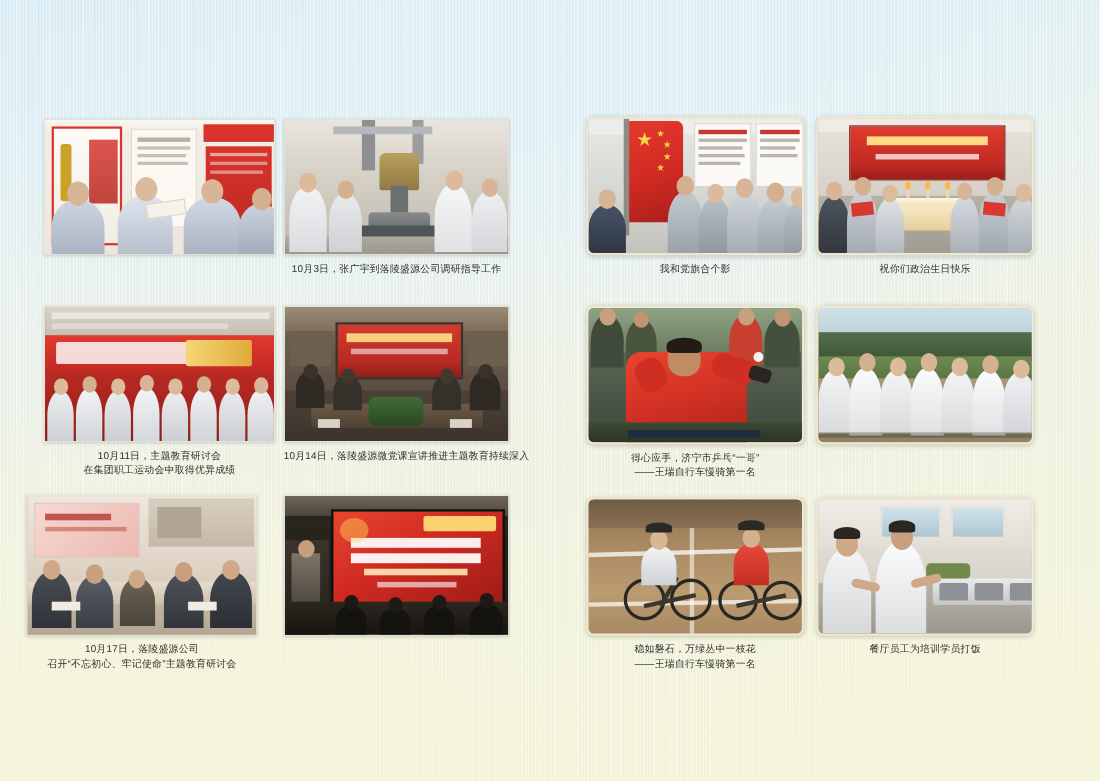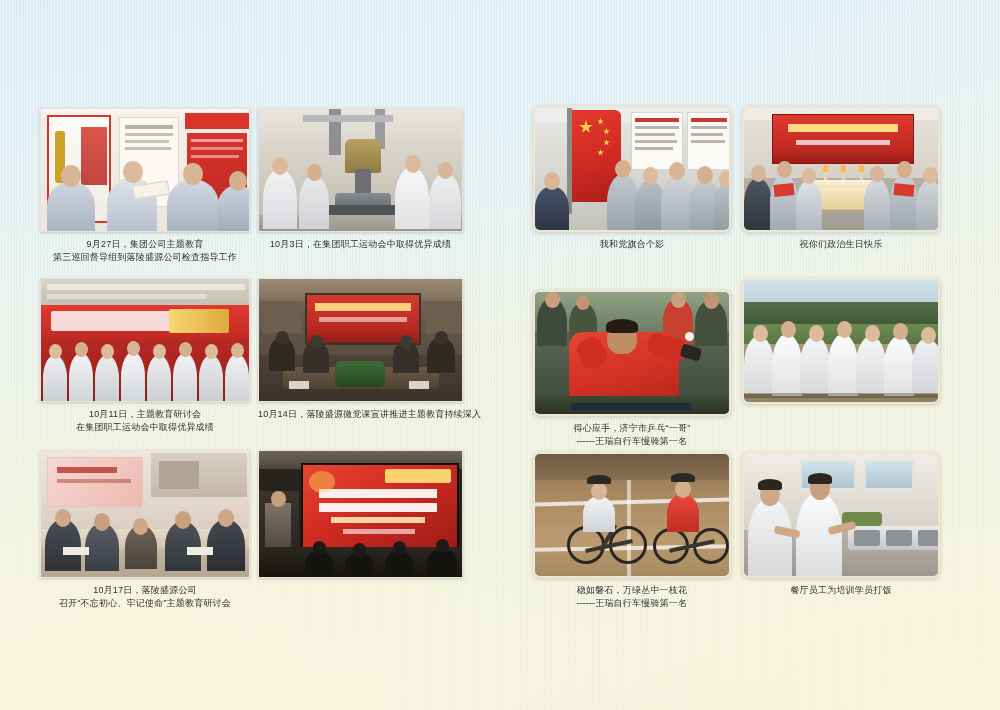--- a/index.html
+++ b/index.html
@@ -131,24 +131,20 @@
         <div class="ly head" style="left:20px; bottom:44px; width:20px; height:22px; background:#d8b596;"></div>
         <div class="ly person" style="left:66px; bottom:0; width:50px; height:54px; background:linear-gradient(180deg,#dfe5ee,#b7c0cc);"></div>
         <div class="ly head" style="left:82px; bottom:48px; width:20px; height:22px; background:#dcbb9c;"></div>
         <div class="ly person" style="left:126px; bottom:0; width:52px; height:52px; background:linear-gradient(180deg,#d2d9e3,#a9b3c1);"></div>
         <div class="ly head" style="left:142px; bottom:46px; width:20px; height:22px; background:#d8b596;"></div>
         <div class="ly person" style="left:176px; bottom:0; width:40px; height:46px; background:linear-gradient(180deg,#cbd3de,#a2acba);"></div>
         <div class="ly head" style="left:188px; bottom:40px; width:18px; height:20px; background:#d4b08f;"></div>
         <div class="ly" style="left:92px; bottom:34px; width:36px; height:14px; background:#f6f2ea; transform:rotate(-8deg); border:1px solid #ddd3c4;"></div>
       </div>
     </div>
-    <div class="cap">
-      <span class="ln">9月27日，集团公司主题教育</span>
-      <span class="ln">第三巡回督导组到落陵盛源公司检查指导工作</span>
-    </div>
   </div>
 
   <div class="block col-left" style="left:258px; top:108px; width:205px;">
     <div class="photo" style="height:124px;">
       <div class="sc">
         <div class="ly" style="inset:0; background:linear-gradient(180deg,#e7e2da 0%,#cfcabf 58%,#bdb8ad 100%);"></div>
         <div class="ly" style="left:0; top:0; width:100%; height:30px; background:linear-gradient(180deg,#eae6df,#ded8cf);"></div>
         <div class="ly" style="left:70px; top:0; width:12px; height:46px; background:#8d8f92;"></div>
         <div class="ly" style="left:116px; top:0; width:10px; height:40px; background:#9a9c9f;"></div>
         <div class="ly" style="left:44px; top:6px; width:90px; height:7px; background:#b6b8bb;"></div>
@@ -161,21 +157,21 @@
         <div class="ly head" style="left:13px; bottom:56px; width:16px; height:18px; background:#dcbb9c;"></div>
         <div class="ly person" style="left:40px; bottom:2px; width:30px; height:54px; background:linear-gradient(180deg,#e9eaec,#cfd1d4);"></div>
         <div class="ly head" style="left:48px; bottom:50px; width:15px; height:17px; background:#d4b08f;"></div>
         <div class="ly person" style="left:136px; bottom:2px; width:34px; height:62px; background:linear-gradient(180deg,#f6f7f8,#dfe1e3);"></div>
         <div class="ly head" style="left:146px; bottom:58px; width:16px; height:18px; background:#dcbb9c;"></div>
         <div class="ly person" style="left:170px; bottom:2px; width:32px; height:56px; background:linear-gradient(180deg,#eef0f2,#d4d6d9);"></div>
         <div class="ly head" style="left:179px; bottom:52px; width:15px; height:17px; background:#d8b596;"></div>
       </div>
     </div>
     <div class="cap">
-      <span class="ln">10月3日，在集团职工运动会中取得优异成绩</span>
+      <span class="ln">10月3日，张广宇到落陵盛源公司调研指导工作</span>
     </div>
   </div>
 
   <div class="block col-left" style="left:40px; top:278px; width:210px;">
     <div class="photo" style="height:124px;">
       <div class="sc">
         <div class="ly" style="inset:0; background:linear-gradient(180deg,#c9312a 0%,#b82a24 40%,#a8241f 100%);"></div>
         <div class="ly" style="left:0; top:0; width:100%; height:26px; background:linear-gradient(180deg,#d9d3c8,#c6bfb3);"></div>
         <div class="ly" style="left:6px; top:5px; width:198px; height:6px; background:rgba(255,255,255,.5);"></div>
         <div class="ly" style="left:6px; top:15px; width:160px; height:5px; background:rgba(255,255,255,.38);"></div>
@@ -230,21 +226,21 @@
         <div class="ly head" style="left:176px; top:52px; width:13px; height:14px; background:#3a322a;"></div>
         <div class="ly" style="left:30px; top:102px; width:20px; height:8px; background:#d9d3c5;"></div>
         <div class="ly" style="left:150px; top:102px; width:20px; height:8px; background:#d9d3c5;"></div>
       </div>
     </div>
     <div class="cap">
       <span class="ln">10月14日，落陵盛源微党课宣讲推进主题教育持续深入</span>
     </div>
   </div>
 
-  <div class="block col-left" style="left:40px; top:450px; width:210px;">
+  <div class="block col-left" style="left:24px; top:450px; width:210px;">
     <div class="photo" style="height:128px;">
       <div class="sc">
         <div class="ly" style="inset:0; background:linear-gradient(180deg,#efe7dc 0%,#ddd2c4 55%,#c7bcad 100%);"></div>
         <div class="ly" style="left:6px; top:6px; width:96px; height:50px; background:linear-gradient(135deg,#f6d8d2,#ecb9b0); border:1px solid #e0c6bf;"></div>
         <div class="ly" style="left:16px; top:16px; width:60px; height:6px; background:#c0554b;"></div>
         <div class="ly" style="left:16px; top:28px; width:74px; height:4px; background:rgba(180,80,70,.55);"></div>
         <div class="ly" style="left:110px; top:2px; width:96px; height:44px; background:linear-gradient(180deg,#d9cfc0,#c4b9a8);"></div>
         <div class="ly" style="left:118px; top:10px; width:40px; height:28px; background:#b0a492;"></div>
         <div class="ly" style="left:0; bottom:0; width:100%; height:46px; background:linear-gradient(180deg,#cdbfa9,#b4a691);"></div>
         <div class="ly" style="left:0; bottom:28px; width:100%; height:20px; background:linear-gradient(180deg,#e6dbc9,#cfc3ae);"></div>
@@ -369,21 +365,21 @@
         <div class="ly head" style="left:162px; bottom:46px; width:16px; height:18px; background:#d4b08f;"></div>
         <div class="ly person" style="left:178px; bottom:0; width:26px; height:46px; background:linear-gradient(180deg,#bcc3ca,#939ba3);"></div>
         <div class="ly head" style="left:184px; bottom:42px; width:15px; height:17px; background:#dcbb9c;"></div>
       </div>
     </div>
     <div class="cap">
       <span class="ln">我和党旗合个影</span>
     </div>
   </div>
 
-  <div class="block col-right" style="left:533px; top:290px; width:198px;">
+  <div class="block col-right" style="left:533px; top:278px; width:198px;">
     <div class="photo" style="height:126px;">
       <div class="sc">
         <div class="ly" style="inset:0; background:linear-gradient(180deg,#6f7f6a 0%,#55604f 45%,#3e473a 100%);"></div>
         <div class="ly" style="left:0; top:0; width:100%; height:40px; background:linear-gradient(180deg,#8fa383,#6d7d63);"></div>
         <div class="ly person" style="left:2px;   top:6px; width:30px; height:48px; background:#3f4a3b;"></div>
         <div class="ly head" style="left:10px;  top:0px; width:15px; height:16px; background:#c9a07e;"></div>
         <div class="ly person" style="left:34px;  top:10px; width:28px; height:44px; background:#4a553f;"></div>
         <div class="ly head" style="left:41px;  top:3px; width:14px; height:15px; background:#bf9574;"></div>
         <div class="ly person" style="left:128px; top:6px; width:30px; height:46px; background:#c7402f;"></div>
         <div class="ly head" style="left:136px; top:0px; width:15px; height:16px; background:#c9a07e;"></div>

